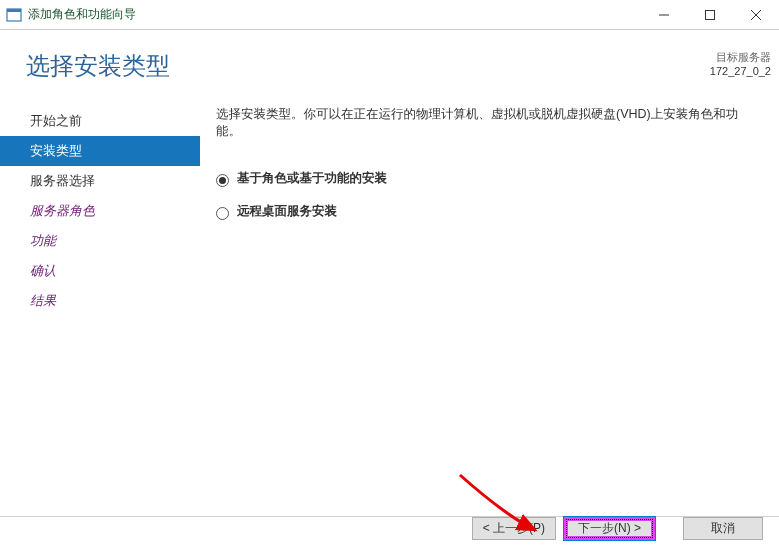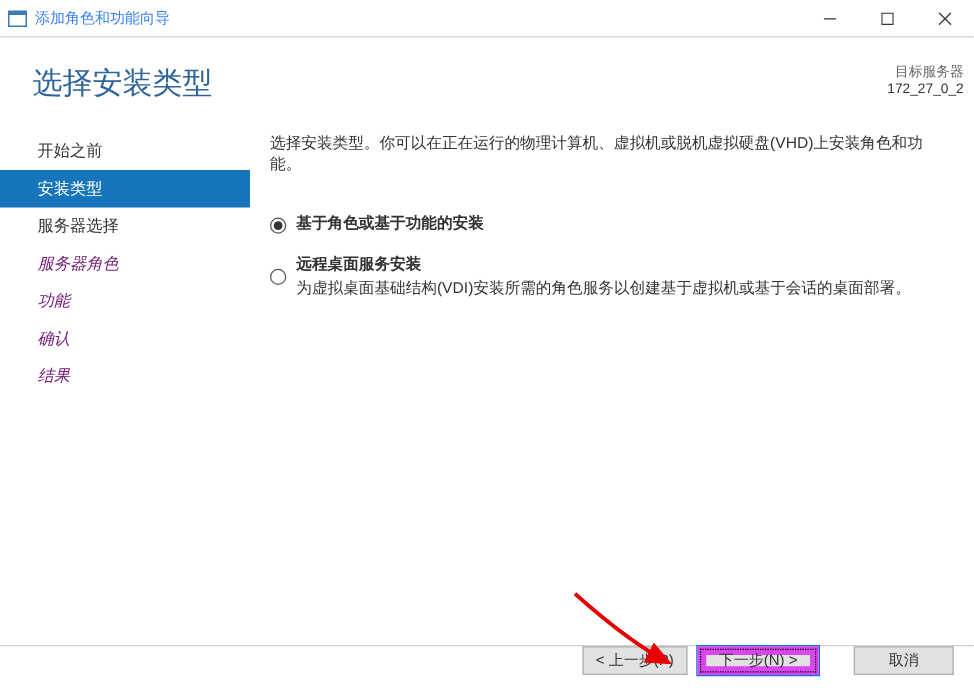--- a/index.html
+++ b/index.html
@@ -22,21 +22,21 @@
     }
     .titlebar-icon {
       width: 16px;
       height: 16px;
       margin-right: 6px;
       display: inline-flex;
       align-items: center;
       justify-content: center;
     }
     .titlebar-icon svg { display: block; }
-    .titlebar-title { flex: 1; color: #3b82f6; }
+    .titlebar-title { flex: 1; color: #14532d; }
     .win-controls { display: flex; }
     .win-btn {
       width: 46px;
       height: 30px;
       display: flex;
       align-items: center;
       justify-content: center;
       color: #333;
       font-size: 13px;
     }
@@ -152,21 +152,21 @@
       cursor: pointer;
       margin-left: 2px;
     }
     .btn.disabled {
       color: #a0a0a0;
       cursor: default;
     }
     .btn.focused {
       outline: 1px dotted #000;
       outline-offset: -3px;
-      border: 7px solid #d946ef;
+      border: 4px solid #d946ef;
       box-shadow: 0 0 0 1px #0078d7;
     }
     .footer-gap { width: 14px; }
     .arrow-annotation {
       position: absolute;
       left: 450px;
       top: 470px;
       pointer-events: none;
     }
   </style>
@@ -227,21 +227,20 @@
       <div class="radio-circle checked"></div>
       <div class="option-text">
         <div class="option-title">基于角色或基于功能的安装</div>
       </div>
     </div>
 
     <div class="radio-option">
       <div class="radio-circle"></div>
       <div class="option-text">
         <div class="option-title">远程桌面服务安装</div>
-        <div class="option-desc">为虚拟桌面基础结构(VDI)安装所需的角色服务以创建基于虚拟机或基于会话的桌面部署。</div>
       </div>
     </div>
   </div>
 </div>
 
 <div class="footer">
   <div class="btn">&lt; 上一步(P)</div>
   <div class="btn focused">下一步(N) &gt;</div>
   <div class="footer-gap"></div>
   <div class="btn">取消</div>

